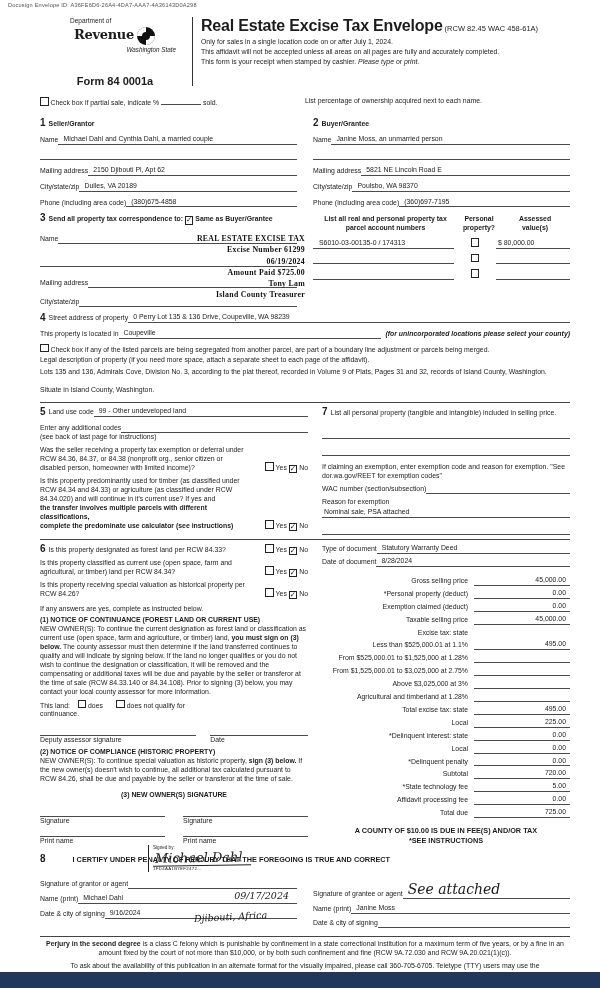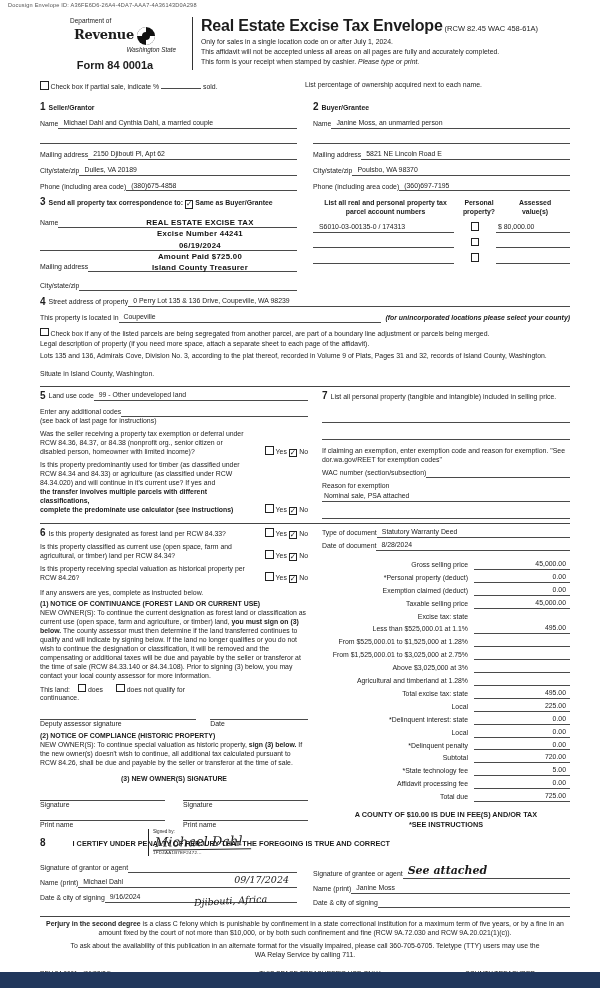--- a/index.html
+++ b/index.html
@@ -8,41 +8,41 @@
   .content{padding:2px 30px 0 40px;}
   .b{font-weight:bold}.i{font-style:italic}
   .env{font-size:5.6px;color:#555;padding:2px 0 0 8px;letter-spacing:.2px;}
   
   .hdr{display:flex;margin-top:4px;}
   .logo{width:150px;text-align:center;padding-top:2px;}
   .logo .dept{font-size:6.5px;text-align:left;padding-left:30px;}
   .revrow{display:flex;align-items:center;justify-content:center;gap:2px;}
   .rev{font-family:"DejaVu Serif",serif;font-weight:bold;font-size:13px;letter-spacing:-.3px;}
   .wst{font-style:italic;font-size:6.3px;text-align:right;padding-right:14px;}
-  .formno{font-weight:bold;font-size:11px;margin-top:4px;}
+  .formno{font-weight:bold;font-size:11px;margin-top:20px;}
   .vline{width:1px;background:#333;margin:2px 8px 2px 2px;}
   .titleblk{flex:1;padding-top:1px;}
   .title{font-weight:bold;font-size:16px;letter-spacing:-.2px;}
   .rcw{font-size:7.5px;}
   .note{font-size:6.9px;margin-top:1px;}
   
   .cb{display:inline-block;width:6.5px;height:6.5px;border:1px solid #222;line-height:6.5px;
       font-size:7.5px;text-align:center;vertical-align:-1px;overflow:visible;background:#fff;}
   
   .row{display:flex;align-items:flex-end;margin-top:6px;}
   .lbl{white-space:nowrap;}
   .uf{flex:1;border-bottom:1px solid #4a4a4a;padding:0 3px 0 5px;min-height:8px;white-space:nowrap;}
   .secn{font-weight:bold;font-size:10px;margin-right:3px;line-height:1;}
   .g2{display:grid;grid-template-columns:1fr 1fr;column-gap:16px;}
   .g2m{display:grid;grid-template-columns:268px 1fr;column-gap:14px;}
   .hline{border-top:1px solid #444;margin:4px 0 3px 0;}
   
   .s3wrap{position:relative;}
-  .stamp{position:absolute;left:55px;top:-2px;width:210px;text-align:center;
-         font-family:Liberation Sans, sans-serif;font-weight:bold;font-size:7.8px;
+  .stamp{position:absolute;left:55px;top:-2px;width:210px;text-align:right;
+         font-family:Liberation Serif, serif;font-weight:bold;font-size:7.8px;
          line-height:11.3px;color:#101010;letter-spacing:.3px;white-space:nowrap;}
   
   .phead{display:flex;font-weight:bold;text-align:center;margin-top:2px;}
   .prow{display:flex;align-items:flex-end;margin-top:5px;}
   .pacct{flex:1;border-bottom:1px solid #4a4a4a;padding:0 2px 0 6px;min-height:8px;}
   .ppers{width:42px;text-align:center;}
   .pval{width:70px;border-bottom:1px solid #4a4a4a;padding:0 2px;min-height:8px;}
   
   .yn{white-space:nowrap;}
   .qwrap{position:relative;margin-top:4px;padding-right:58px;}
@@ -157,23 +157,24 @@
     </div>
 
     <div class="g2" style="margin-top:6px;">
       <div>
         <div><span class="secn">3</span><span class="b">Send all property tax correspondence to:</span>
           <span class="cb">✓</span>
           <span class="b">Same as Buyer/Grantee</span></div>
         <div class="s3wrap">
           <div class="stamp">
             <div>REAL ESTATE EXCISE TAX</div>
-            <div>Excise Number 44241</div>
+            <div>Excise Number 61299</div>
             <div>06/19/2024</div>
             <div>Amount Paid $725.00</div>
+            <div>Tony Lam</div>
             <div>Island County Treasurer</div>
           </div>
           <div class="row" style="margin-top:10px;">
               <span class="lbl">Name</span>
               <span class="uf"></span>
             </div>
           <div class="row" style="margin-top:14px;">
               <span class="uf"></span>
             </div>
           <div class="row" style="margin-top:12px;">
@@ -436,21 +437,21 @@
             </div>
           <div class="sigline" style="margin-top:5px;">
               <span class="lbl">Date &amp; city of signing</span>
               <span class="uf">9/16/2024</span>
             <span class="hand" style="position:absolute;right:30px;top:2px;transform:rotate(-3deg);">Djibouti, Africa</span>
             </div>
         </div>
         <div>
           <div class="sigline">
               <span class="lbl">Signature of grantee or agent</span>
-              <span class="uf"><span class="hand" style="font-size:11px;font-weight:bold;">See attached</span></span>
+              <span class="uf"><span class="hand" style="font-size:14px;">See attached</span></span>
             </div>
           <div class="sigline" style="margin-top:5px;">
               <span class="lbl">Name (print)</span>
               <span class="uf">Janine Moss</span>
             </div>
           <div class="sigline" style="margin-top:5px;">
               <span class="lbl">Date &amp; city of signing</span>
               <span class="uf"></span>
             </div>
         </div>

